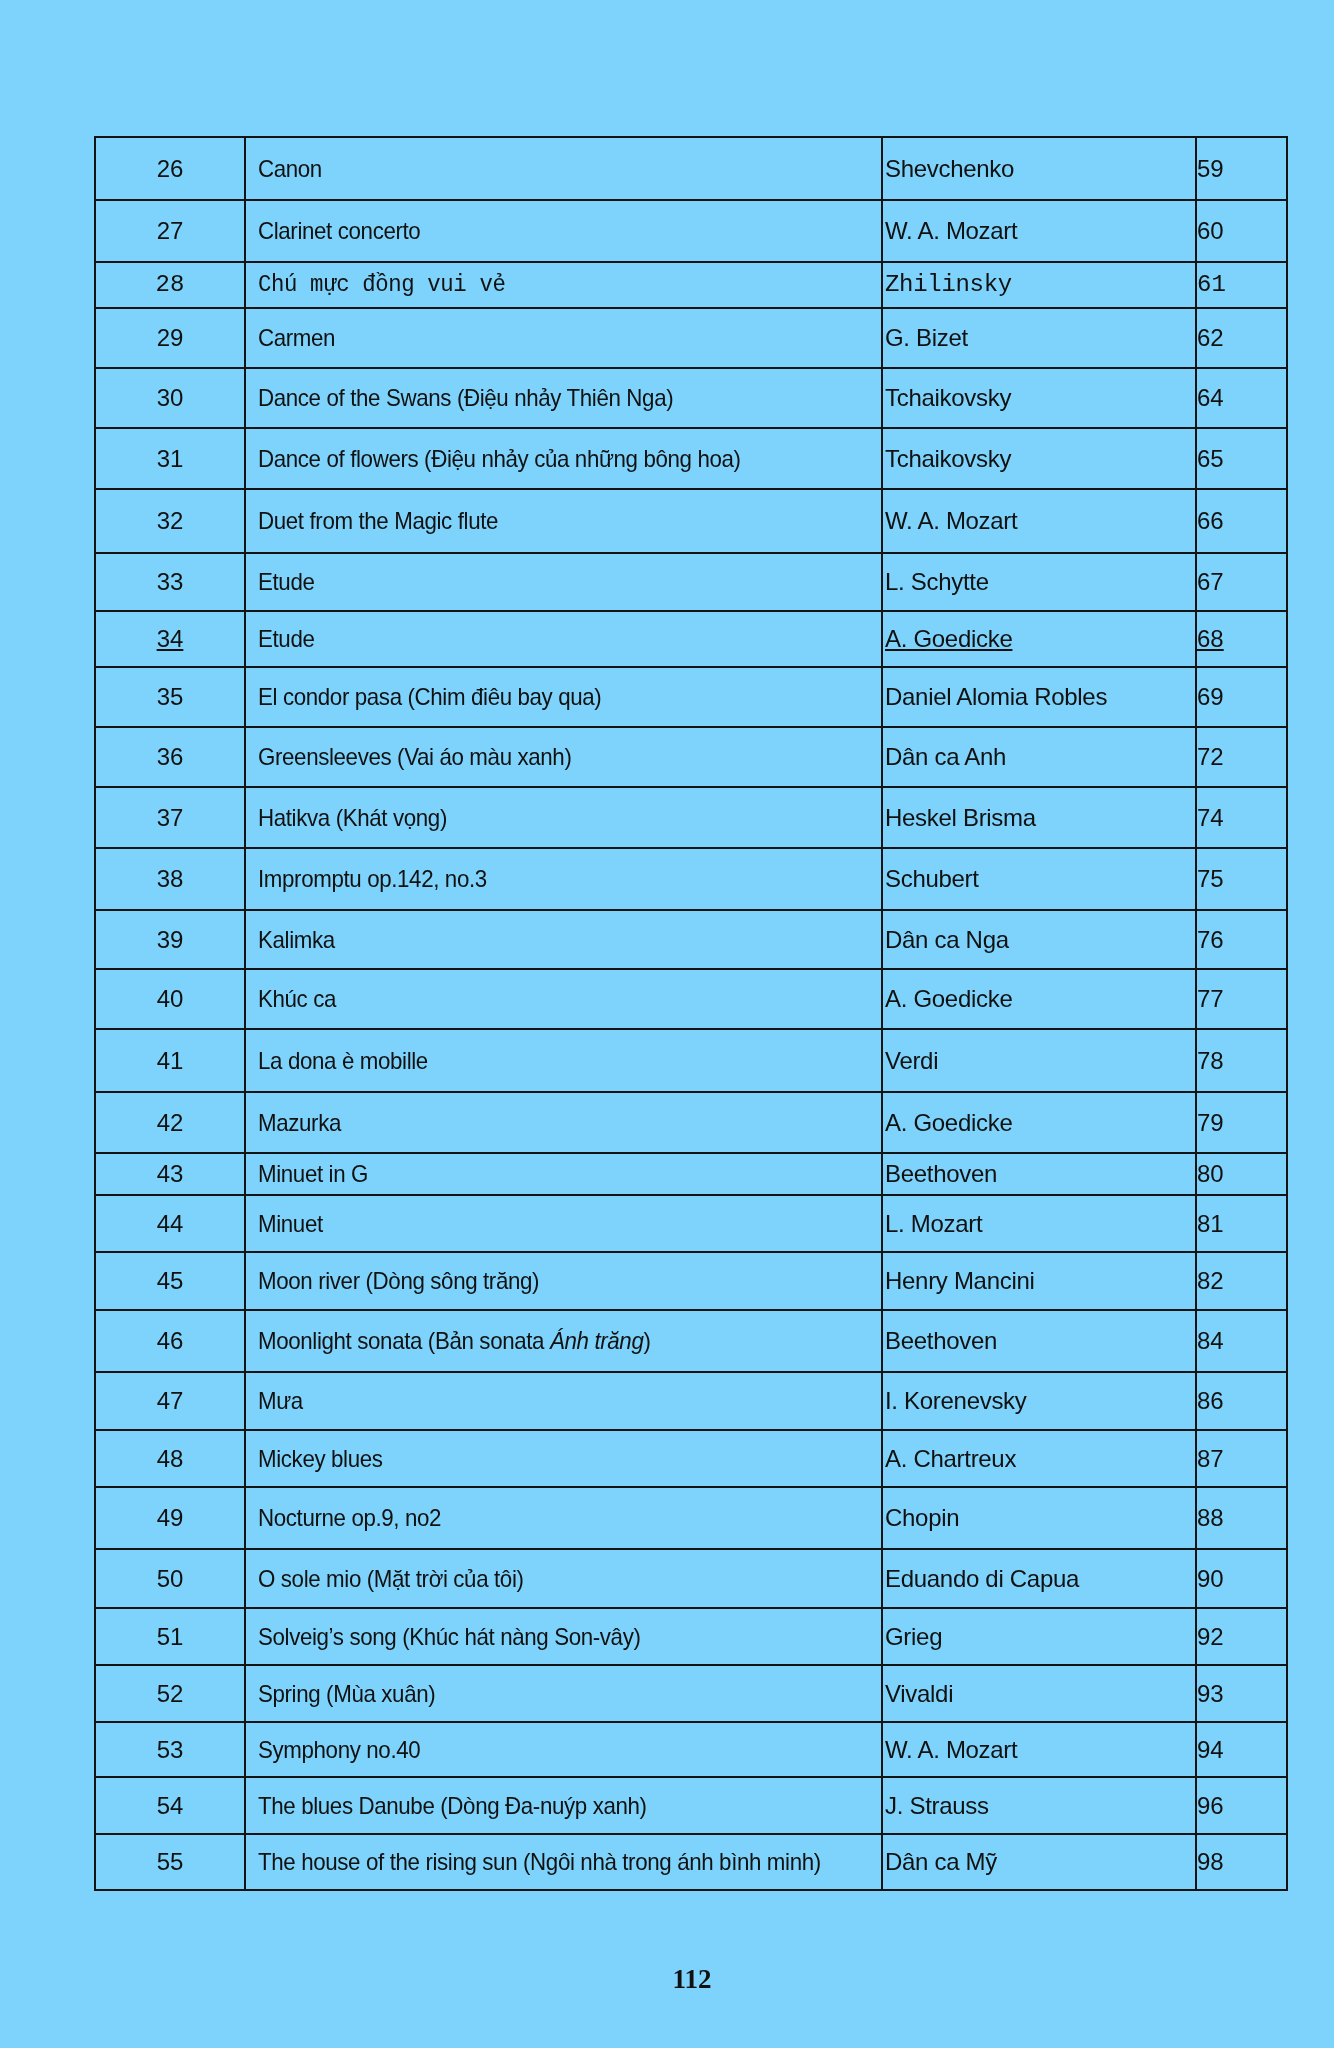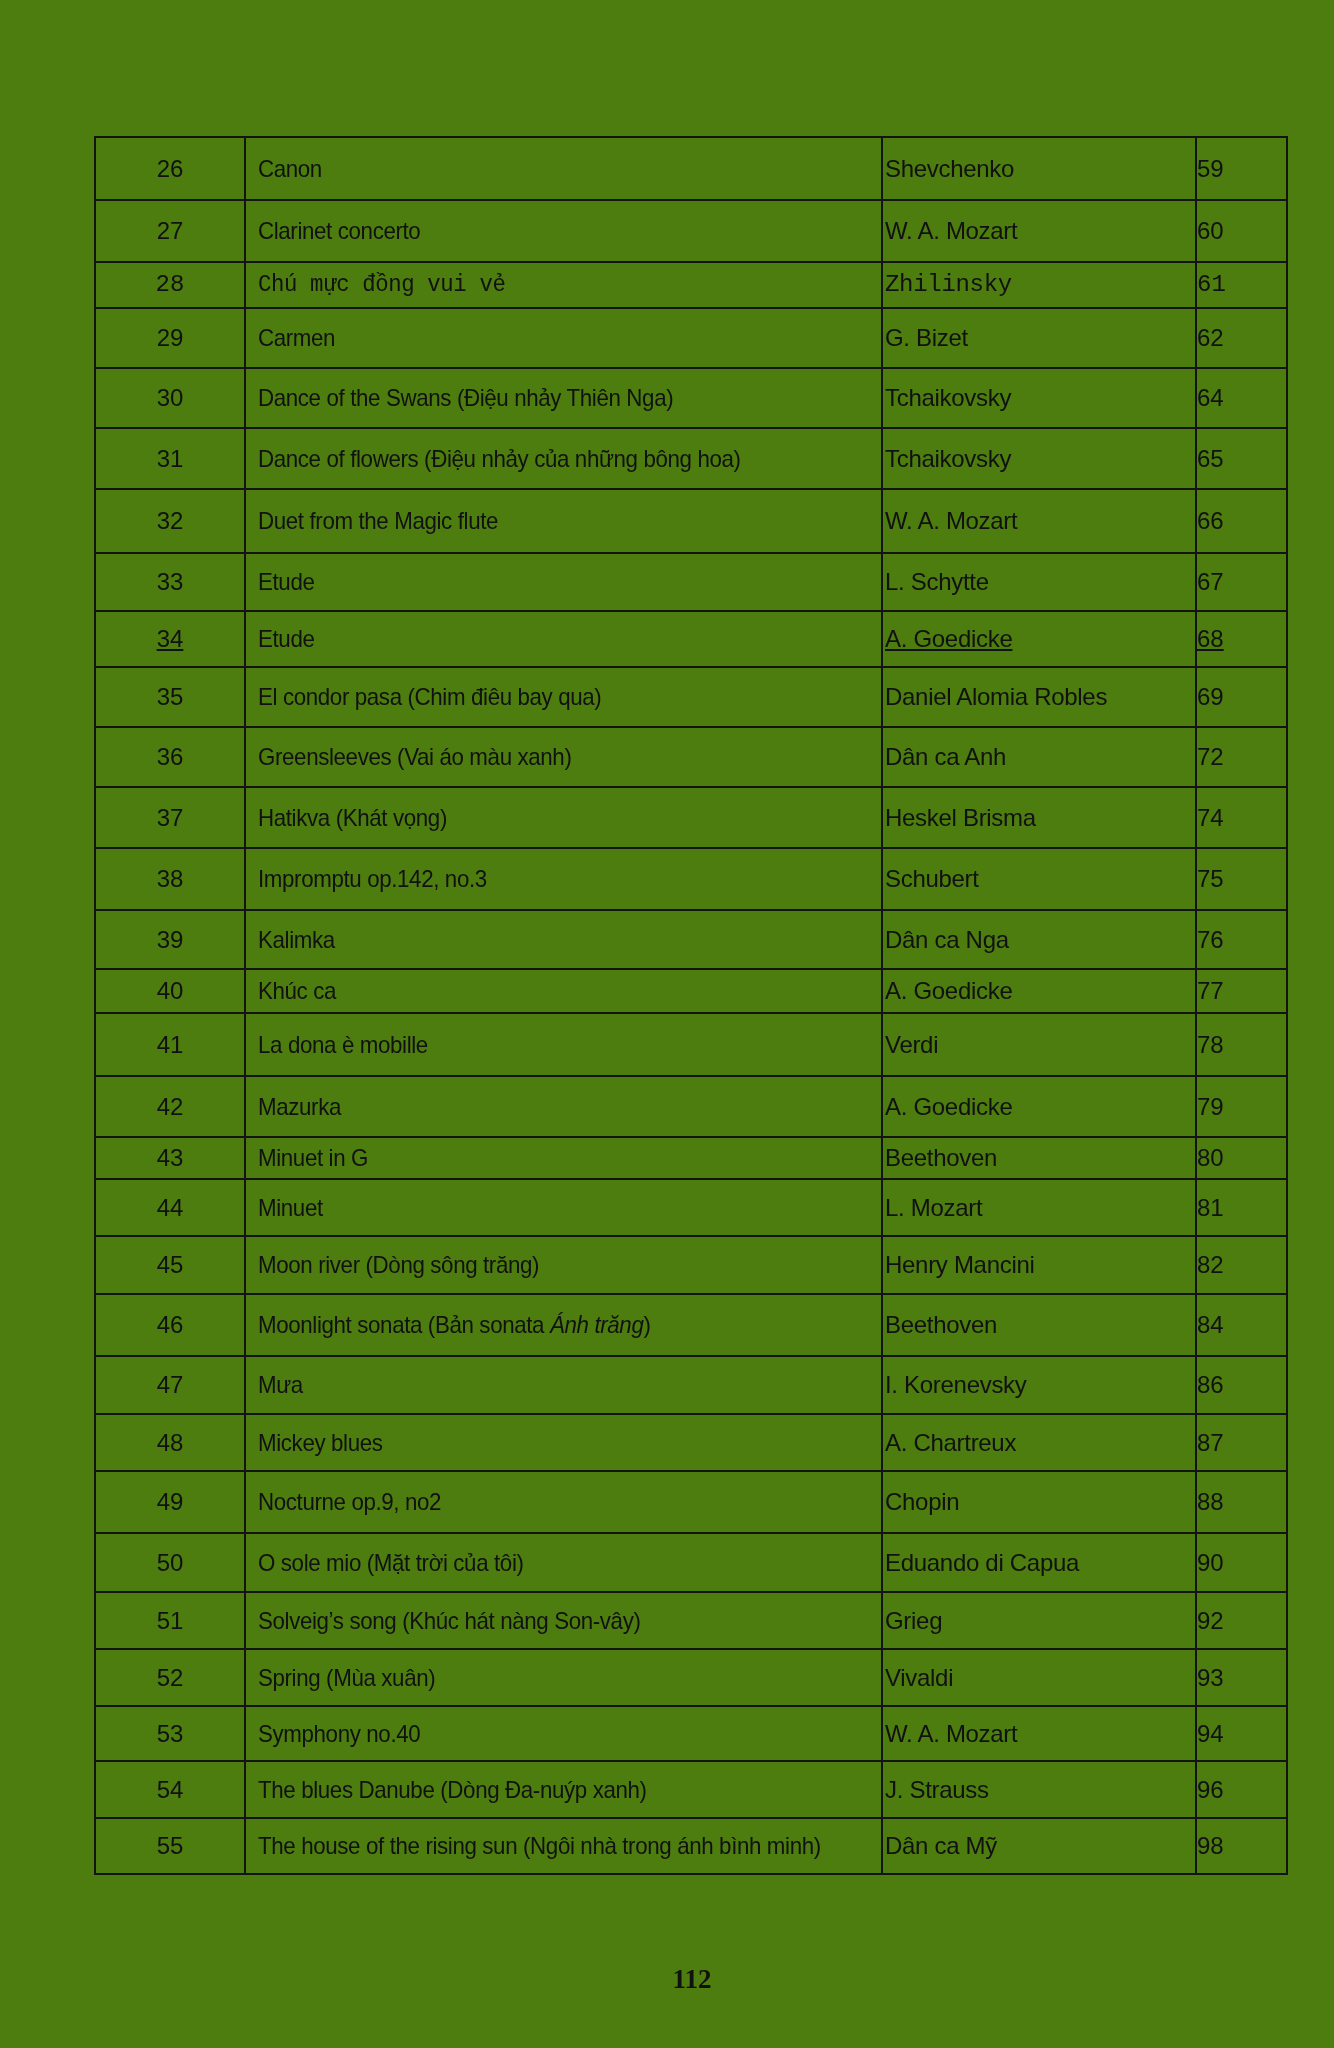--- a/index.html
+++ b/index.html
@@ -1,18 +1,18 @@
 <!DOCTYPE html>
 <html><head>
 <meta charset="utf-8">
 <style>
   html, body { margin: 0; padding: 0; background: #ffffff; }
   body { width: 1334px; height: 2048px; position: relative; overflow: hidden;
          font-family: "Liberation Sans", "DejaVu Sans", sans-serif; color: #111; }
-  .page { position: absolute; left: 0; top: 0; width: 1334px; height: 2048px; background: #4d7c0f; }
+  .page { position: absolute; left: 0; top: 0; width: 1334px; height: 2048px; background: #7dd3fc; }
   .toc-table { position: absolute; left: 94px; top: 136px; width: 1192px;
                border-collapse: collapse; table-layout: fixed; }
   .toc-table td { border: 2px solid #141414; padding: 0; vertical-align: middle;
                   font-size: 24px; line-height: 1; white-space: nowrap; overflow: hidden; }
   .toc-table col.c-num { width: 150px; }
   .toc-table col.c-title { width: 637px; }
   .toc-table col.c-comp { width: 314px; }
   .toc-table col.c-page { width: 91px; }
   td.num { text-align: center; }
   td.title { padding-left: 12px; letter-spacing: -0.4px; }
@@ -111,21 +111,21 @@
           <td class="title"><span class="narrow">Impromptu op.142, no.3</span></td>
           <td class="comp">Schubert</td>
           <td class="pg">75</td>
         </tr>
         <tr style="height: 59px;">
           <td class="num">39</td>
           <td class="title"><span class="narrow">Kalimka</span></td>
           <td class="comp">Dân ca Nga</td>
           <td class="pg">76</td>
         </tr>
-        <tr style="height: 44px;">
+        <tr style="height: 60px;">
           <td class="num">40</td>
           <td class="title"><span class="narrow">Khúc ca</span></td>
           <td class="comp">A. Goedicke</td>
           <td class="pg">77</td>
         </tr>
         <tr style="height: 63px;">
           <td class="num">41</td>
           <td class="title"><span class="narrow">La dona è mobille</span></td>
           <td class="comp">Verdi</td>
           <td class="pg">78</td>

